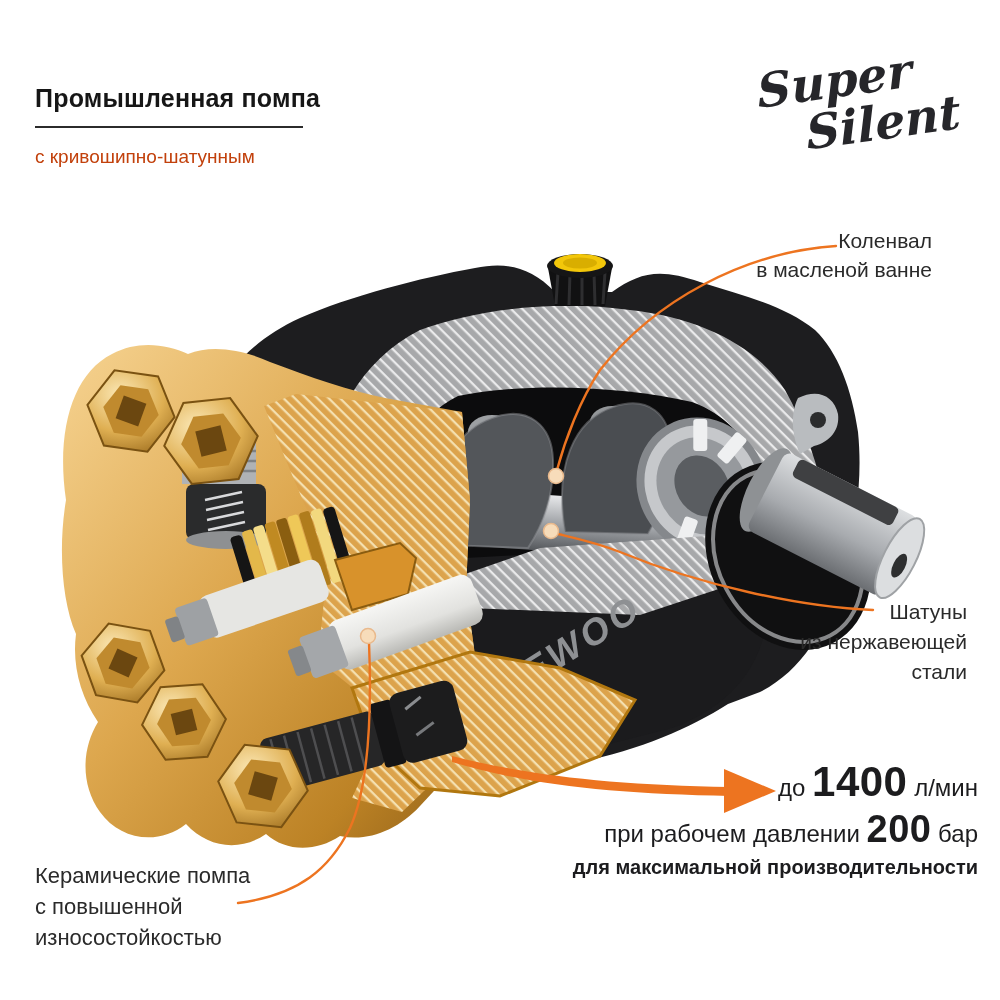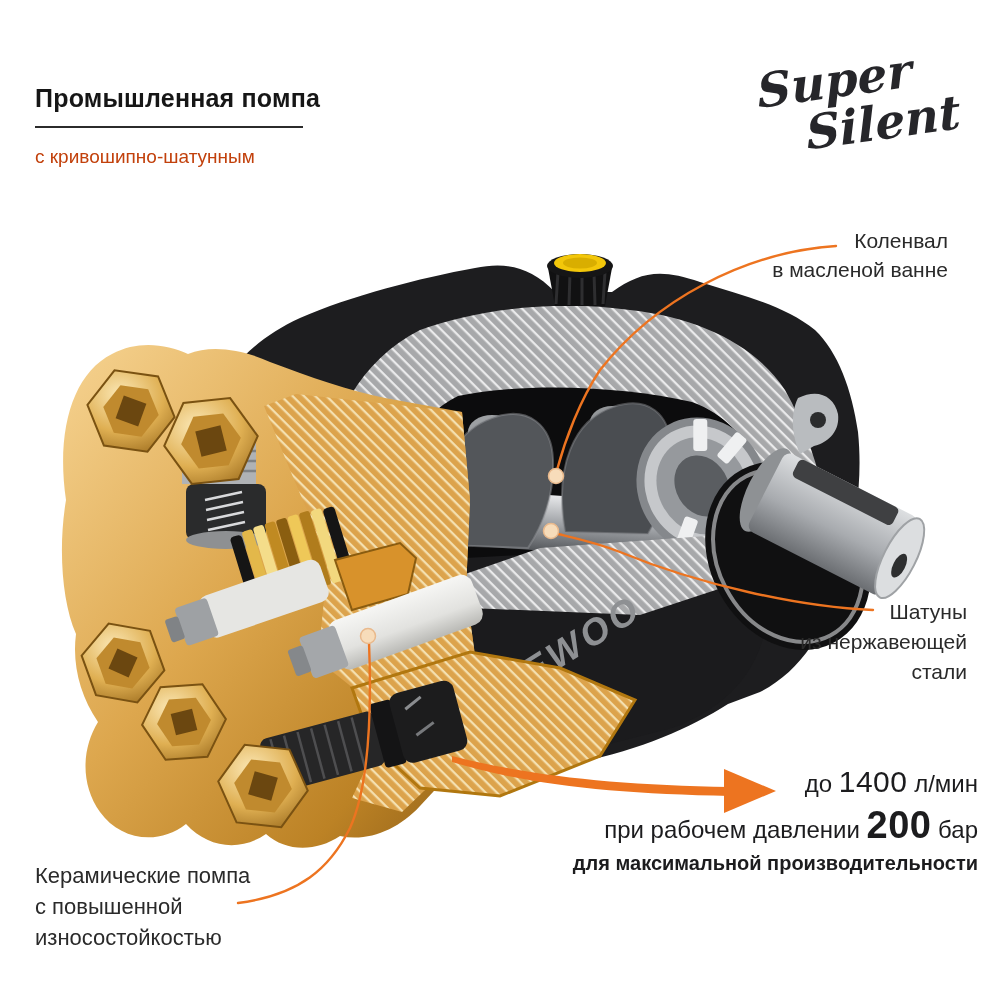--- a/index.html
+++ b/index.html
@@ -15,30 +15,30 @@
 
   
   .logo{position:absolute;left:758px;top:50px;width:230px;transform:rotate(-8deg) skewX(-4deg);
         font-family:"DejaVu Serif", serif;font-style:italic;font-weight:bold;color:#26262a;}
   .logo .w1{font-size:47px;line-height:52px;}
   .logo .w2{font-size:47px;line-height:52px;margin-left:46px;margin-top:-4px;}
 
   
   .co{position:absolute;font-size:21px;line-height:29px;color:#2a2a2a;}
   .co.right{text-align:right;}
-  .co-crank{right:52px;top:226px;}
+  .co-crank{right:68px;top:226px;}
   .co-rods{right:33px;top:597px;line-height:30px;}
   .co-pistons{left:35px;top:860px;font-size:22px;line-height:31px;}
 
   
   .specs{position:absolute;right:22px;top:760px;width:470px;text-align:right;color:#1c1c1e;}
   .specs .l1{line-height:44px;font-size:24px;white-space:nowrap;}
   .specs .l2{line-height:38px;font-size:24px;white-space:nowrap;}
   .specs .l3{line-height:28px;font-size:20px;white-space:nowrap;font-weight:bold;}
-  .specs .big{font-size:30px;font-weight:normal;letter-spacing:.5px;}
+  .specs .big{font-size:42px;font-weight:bold;letter-spacing:.5px;}
   .specs .big2{font-size:38px;font-weight:bold;letter-spacing:.5px;}
 </style>
 </head>
 <body>
 
 <div class="canvas">
 
   <svg class="scene" viewBox="0 0 1000 1000">
     <defs>
       <linearGradient id="goldBody" x1="0" y1="0" x2="1" y2="1">

